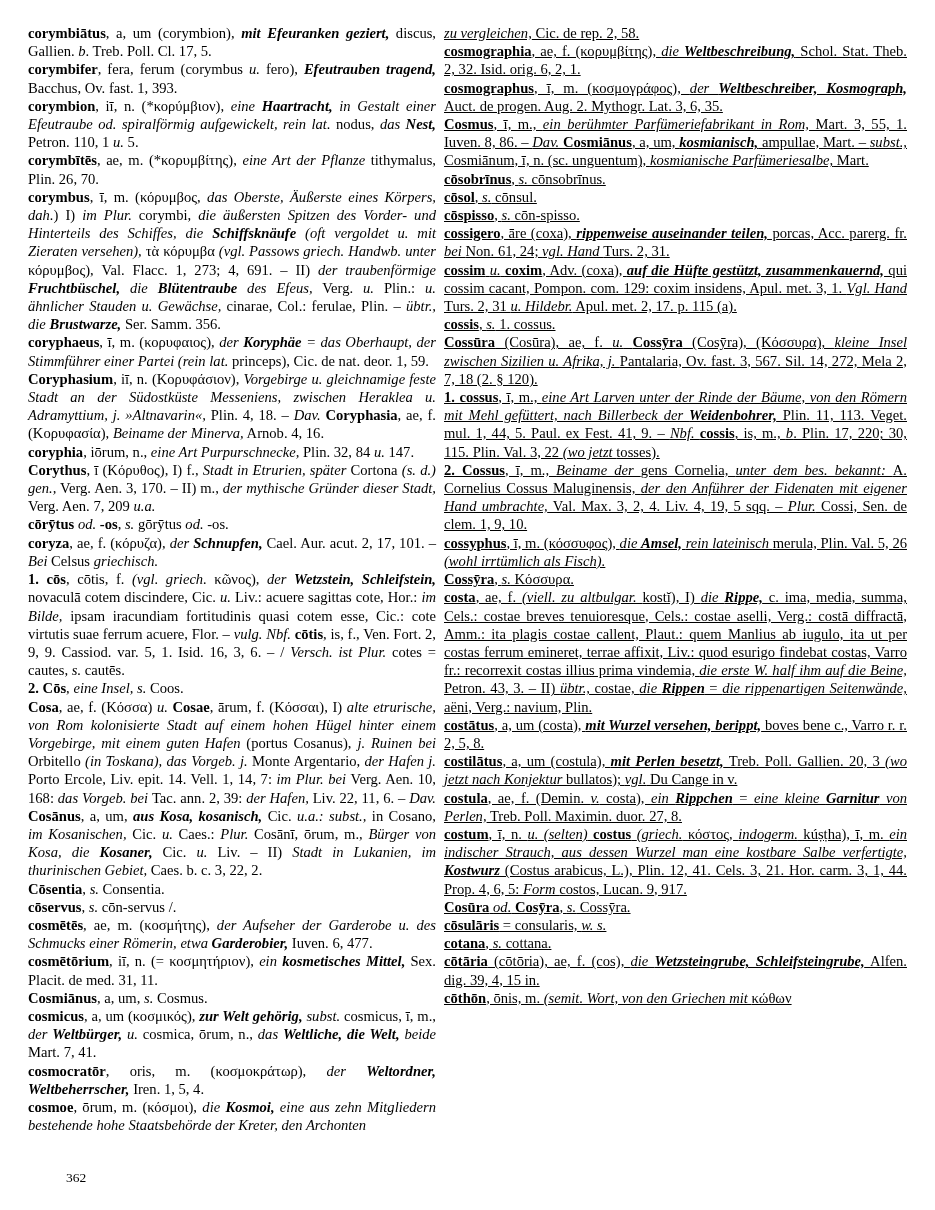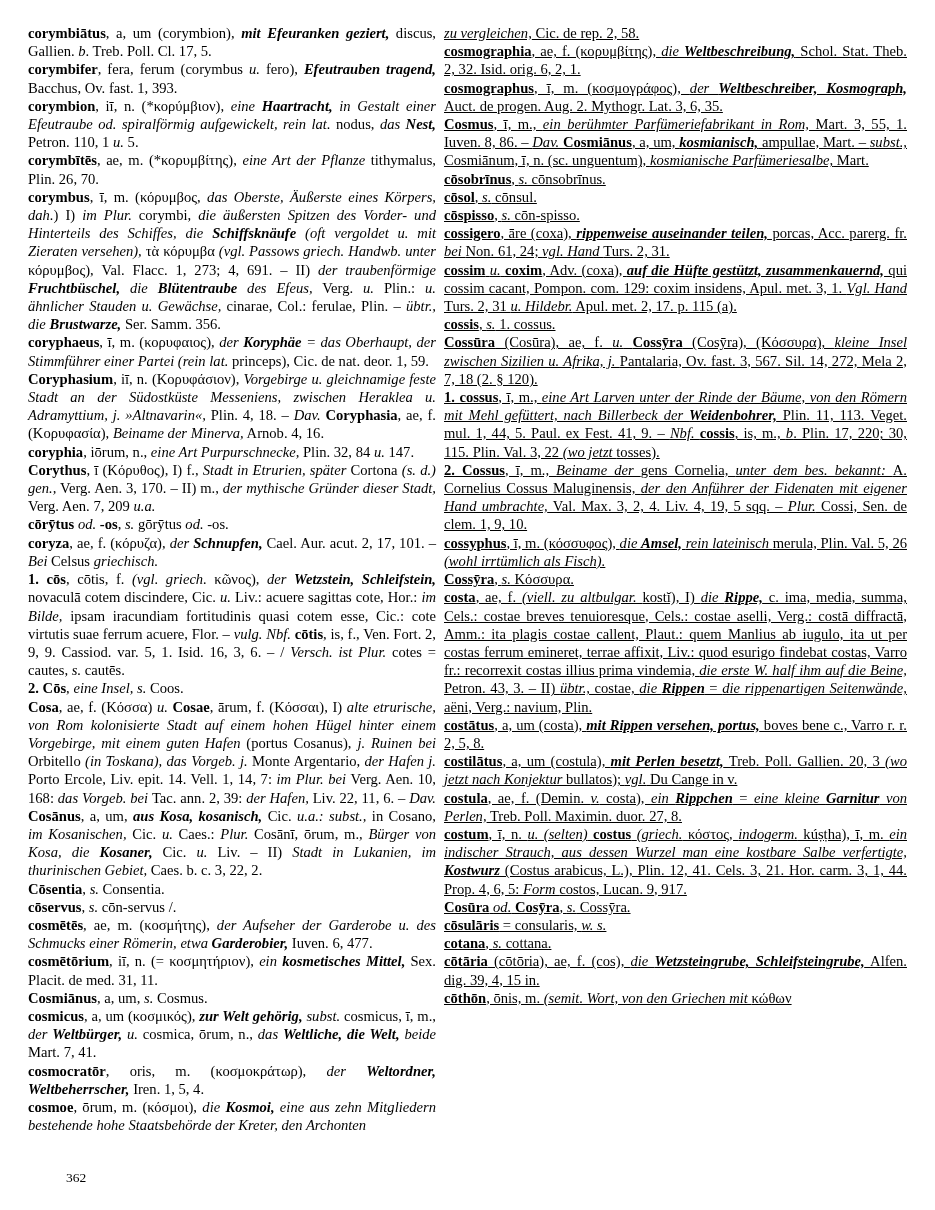--- a/index.html
+++ b/index.html
@@ -86,21 +86,21 @@
         <p class="entry"><span class="seg-b">cōspisso</span><span>, </span><span class="seg-i">s.</span><span> cōn-spisso.</span></p>
         <p class="entry"><span class="seg-b">cossigero</span><span>, āre (coxa), </span><span class="seg-bi">rippenweise auseinander teilen,</span><span> porcas, Acc. parerg. fr. </span><span class="seg-i">bei </span><span>Non. 61, 24; </span><span class="seg-i">vgl. Hand </span><span>Turs. 2, 31.</span></p>
         <p class="entry"><span class="seg-b">cossim</span><span> </span><span class="seg-i">u.</span><span> </span><span class="seg-b">coxim</span><span>, Adv. (coxa), </span><span class="seg-bi">auf die Hüfte gestützt, zusammenkauernd,</span><span> qui cossim cacant, Pompon. com. 129: coxim insidens, Apul. met. 3, 1. </span><span class="seg-i">Vgl. Hand </span><span>Turs. 2, 31 </span><span class="seg-i">u. Hildebr.</span><span> Apul. met. 2, 17. p. 115 (a).</span></p>
         <p class="entry"><span class="seg-b">cossis</span><span>, </span><span class="seg-i">s.</span><span> 1. cossus.</span></p>
         <p class="entry"><span class="seg-b">Cossūra</span><span> (Cosūra), ae, f. </span><span class="seg-i">u.</span><span> </span><span class="seg-b">Cossȳra</span><span> (Cosȳra), (Κόσσυρα), </span><span class="seg-i">kleine Insel zwischen Sizilien u. Afrika, j. </span><span>Pantalaria, Ov. fast. 3, 567. Sil. 14, 272, Mela 2, 7, 18 (2. § 120).</span></p>
         <p class="entry"><span class="seg-b">1. cossus</span><span>, ī, m., </span><span class="seg-i">eine Art Larven unter der Rinde der Bäume, von den Römern mit Mehl gefüttert, nach Billerbeck der </span><span class="seg-bi">Weidenbohrer,</span><span> Plin. 11, 113. Veget. mul. 1, 44, 5. Paul. ex Fest. 41, 9. – </span><span class="seg-i">Nbf. </span><span class="seg-b">cossis</span><span>, is, m., </span><span class="seg-i">b</span><span>. Plin. 17, 220; 30, 115. Plin. Val. 3, 22 </span><span class="seg-i">(wo jetzt </span><span>tosses).</span></p>
         <p class="entry"><span class="seg-b">2. Cossus</span><span>, ī, m., </span><span class="seg-i">Beiname der </span><span>gens Cornelia, </span><span class="seg-i">unter dem bes. bekannt: </span><span>A. Cornelius Cossus Maluginensis, </span><span class="seg-i">der den Anführer der Fidenaten mit eigener Hand umbrachte,</span><span> Val. Max. 3, 2, 4. Liv. 4, 19, 5 sqq. – </span><span class="seg-i">Plur.</span><span> Cossi, Sen. de clem. 1, 9, 10.</span></p>
         <p class="entry"><span class="seg-b">cossyphus</span><span>, ī, m. (κόσσυφος), </span><span class="seg-i">die </span><span class="seg-bi">Amsel,</span><span> </span><span class="seg-i">rein lateinisch </span><span>merula, Plin. Val. 5, 26 </span><span class="seg-i">(wohl irrtümlich als Fisch).</span></p>
         <p class="entry"><span class="seg-b">Cossȳra</span><span>, </span><span class="seg-i">s.</span><span> Κόσσυρα.</span></p>
         <p class="entry"><span class="seg-b">costa</span><span>, ae, f. </span><span class="seg-i">(viell. zu altbulgar. </span><span>kostĭ), I) </span><span class="seg-i">die </span><span class="seg-bi">Rippe,</span><span> c. ima, media, summa, Cels.: costae breves tenuioresque, Cels.: costae aselli, Verg.: costā diffractā, Amm.: ita plagis costae callent, Plaut.: quem Manlius ab iugulo, ita ut per costas ferrum emineret, terrae affixit, Liv.: quod esurigo findebat costas, Varro fr.: recorrexit costas illius prima vindemia, </span><span class="seg-i">die erste W. half ihm auf die Beine,</span><span> Petron. 43, 3. – II) </span><span class="seg-i">übtr.,</span><span> costae, </span><span class="seg-i">die </span><span class="seg-bi">Rippen</span><span> = </span><span class="seg-i">die rippenartigen Seitenwände,</span><span> aëni, Verg.: navium, Plin.</span></p>
-        <p class="entry"><span class="seg-b">costātus</span><span>, a, um (costa), </span><span class="seg-bi">mit Rippen versehen, portus,</span><span> boves bene c., Varro r. r. 2, 5, 8.</span></p>
+        <p class="entry"><span class="seg-b">costātus</span><span>, a, um (costa), </span><span class="seg-bi">mit Wurzel versehen, berippt,</span><span> boves bene c., Varro r. r. 2, 5, 8.</span></p>
         <p class="entry"><span class="seg-b">costilātus</span><span>, a, um (costula), </span><span class="seg-bi">mit Perlen besetzt,</span><span> Treb. Poll. Gallien. 20, 3 </span><span class="seg-i">(wo jetzt nach Konjektur </span><span>bullatos); </span><span class="seg-i">vgl.</span><span> Du Cange in v.</span></p>
         <p class="entry"><span class="seg-b">costula</span><span>, ae, f. (Demin. </span><span class="seg-i">v.</span><span> costa), </span><span class="seg-i">ein </span><span class="seg-bi">Rippchen</span><span> = </span><span class="seg-i">eine kleine </span><span class="seg-bi">Garnitur</span><span class="seg-i"> von Perlen,</span><span> Treb. Poll. Maximin. duor. 27, 8.</span></p>
         <p class="entry"><span class="seg-b">costum</span><span>, ī, n. </span><span class="seg-i">u. (selten)</span><span> </span><span class="seg-b">costus</span><span> </span><span class="seg-i">(griech.</span><span> κόστος, </span><span class="seg-i">indogerm.</span><span> kúṣṭha), ī, m. </span><span class="seg-i">ein indischer Strauch, aus dessen Wurzel man eine kostbare Salbe verfertigte, </span><span class="seg-bi">Kostwurz</span><span> (Costus arabicus, L.), Plin. 12, 41. Cels. 3, 21. Hor. carm. 3, 1, 44. Prop. 4, 6, 5: </span><span class="seg-i">Form </span><span>costos, Lucan. 9, 917.</span></p>
         <p class="entry"><span class="seg-b">Cosūra</span><span> </span><span class="seg-i">od.</span><span> </span><span class="seg-b">Cosȳra</span><span>, </span><span class="seg-i">s.</span><span> Cossȳra.</span></p>
         <p class="entry"><span class="seg-b">cōsulāris</span><span> = consularis, </span><span class="seg-i">w. s.</span></p>
         <p class="entry"><span class="seg-b">cotana</span><span>, </span><span class="seg-i">s.</span><span> cottana.</span></p>
         <p class="entry"><span class="seg-b">cōtāria</span><span> (cōtōria), ae, f. (cos), </span><span class="seg-i">die </span><span class="seg-bi">Wetzsteingrube, Schleifsteingrube,</span><span> Alfen. dig. 39, 4, 15 in.</span></p>
         <p class="entry"><span class="seg-b">cōthōn</span><span>, ōnis, m. </span><span class="seg-i">(semit. Wort, von den Griechen mit </span><span>κώθων</span></p>
       </div>
   </div>

